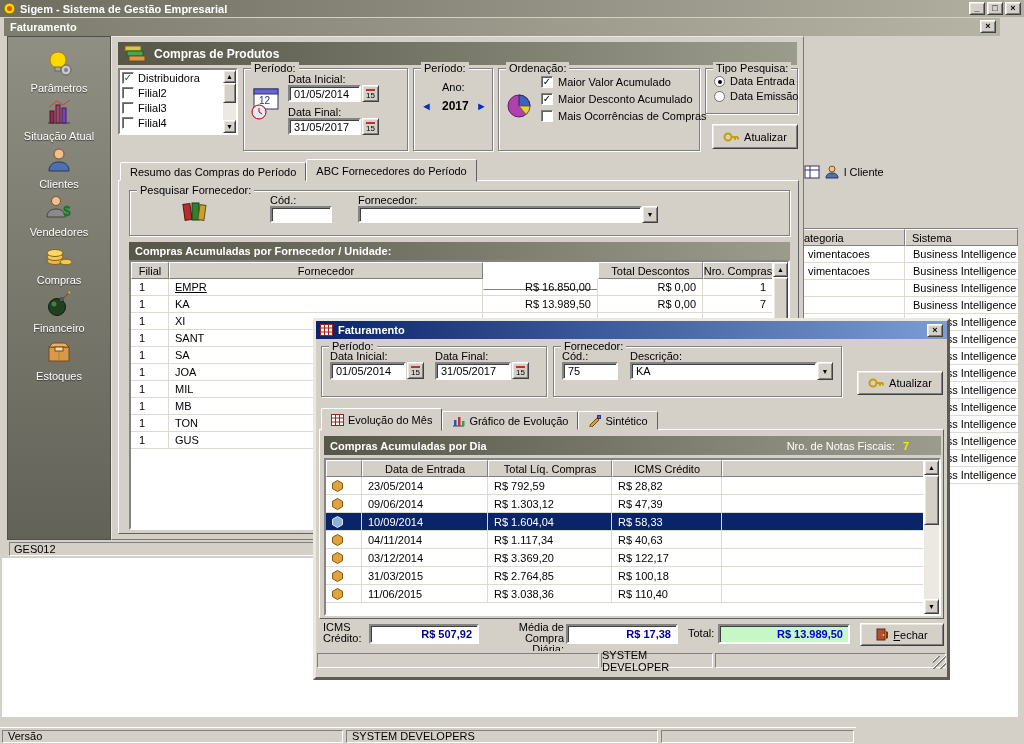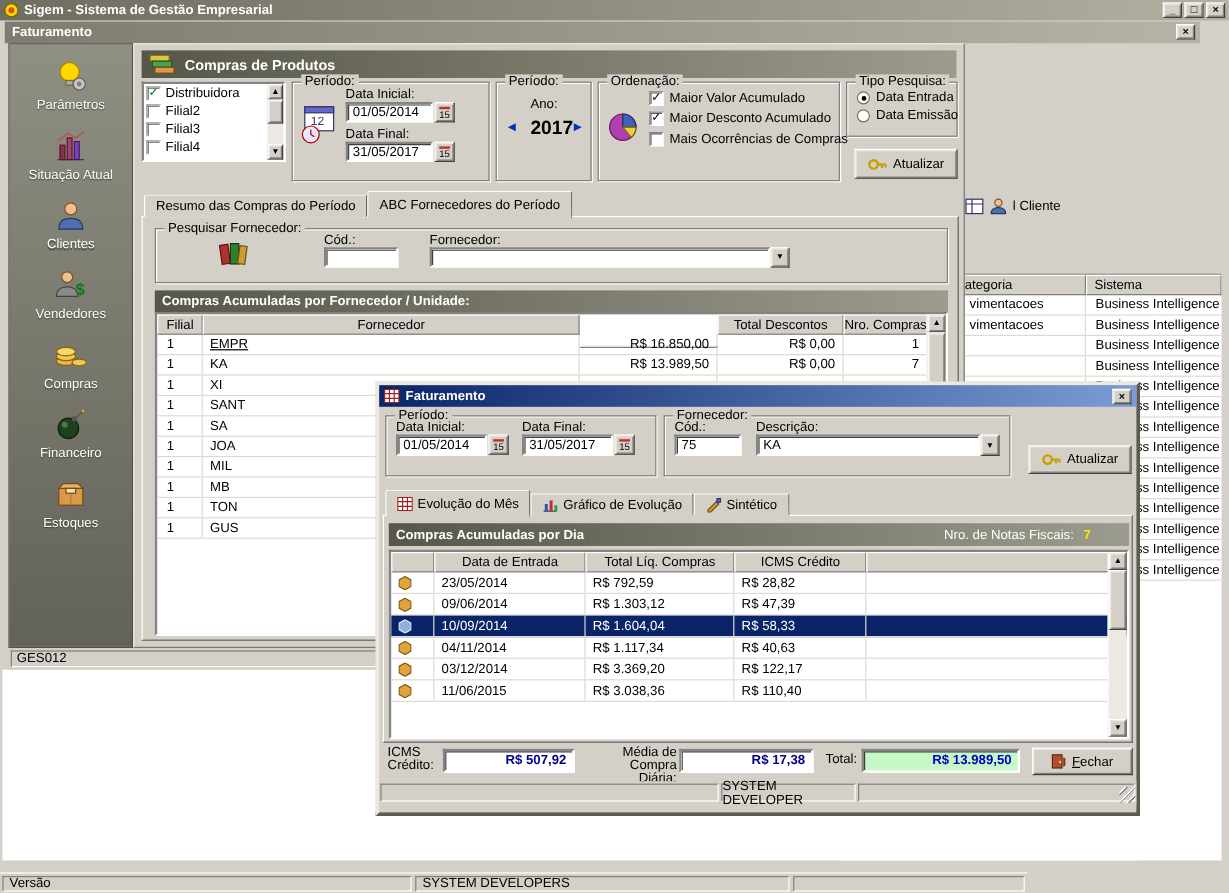--- a/index.html
+++ b/index.html
@@ -15,21 +15,21 @@
 .band{background:linear-gradient(90deg,#575749,#9c9c8e);color:#fff;font-weight:bold;display:flex;align-items:center;padding:0 6px;white-space:nowrap}
 .lbl{position:absolute;white-space:nowrap}
 
 #main-titlebar{left:0;top:0;width:1024px;height:17px;background:linear-gradient(90deg,#6e6d60,#b2b0a1);display:flex;align-items:center;color:#fff;font-weight:bold;padding:0 3px;gap:4px;z-index:6}
 .win-btns{margin-left:auto;display:flex;gap:2px}
 .wbtn{width:16px;height:13px;font-size:9px;line-height:9px;color:#000;font-weight:bold}
 
 #inner-window{position:absolute;left:4px;top:18px;width:996px;height:542px;z-index:2}
 #inner-titlebar{position:absolute;left:0;top:0;width:996px;height:18px;background:linear-gradient(90deg,#7d7c6e,#b6b4a5);display:flex;align-items:center;color:#fff;font-weight:bold;padding:0 6px}
 #inner-close{position:absolute;right:4px;top:2px}
-#sidebar{position:absolute;left:3px;top:18px;width:104px;height:504px;background:linear-gradient(180deg,#8f8f83,#626258);border:1px solid #50504a;display:flex;flex-direction:column;align-items:center;padding-top:12px;gap:13px}
+#sidebar{position:absolute;left:3px;top:18px;width:104px;height:504px;background:linear-gradient(180deg,#8f8f83,#626258);border:1px solid #50504a;display:flex;flex-direction:column;align-items:center;padding-top:12px;gap:3px}
 .sb-item{display:flex;flex-direction:column;align-items:center;gap:3px;width:100%;color:#fff;cursor:default}
 .sb-label{font-size:11px;text-shadow:0 1px 1px #3a3a34}
 #ges-bar{position:absolute;left:3px;top:522px;width:797px;height:18px;background:#d4d0c8}
 #ges-panel{position:absolute;left:2px;top:2px;width:780px;height:14px;border:1px solid;border-color:#808080 #fff #fff #808080;padding:0 4px;line-height:12px}
 
 #main-panel{position:absolute;left:107px;top:18px;width:693px;height:504px;background:#d4d0c8;border:1px solid;border-color:#ece8e0 #777 #777 #ece8e0}
 #cp-band{position:absolute;left:6px;top:5px;width:679px;height:23px;gap:8px;font-size:12px}
 #branch-list{position:absolute;left:6px;top:31px;width:120px;height:67px;background:#fff;border:2px solid;border-color:#848484 #fff #fff #848484}
 .lb-row{display:flex;align-items:center;gap:4px;height:15px;padding:0 2px}
 .cb{width:12px;height:12px;background:#fff;border:1px solid;border-color:#808080 #fff #fff #808080;box-shadow:inset 1px 1px 0 #606060;font-size:10px;line-height:10px;text-align:center;color:#007800;font-weight:bold;flex:none}
@@ -101,21 +101,21 @@
 
 #bg-window{position:absolute;left:700px;top:36px;width:324px;height:681px;background:#d4d0c8;z-index:0}
 #bg-toolbar{position:absolute;left:104px;top:128px;display:flex;align-items:center;gap:4px}
 #bg-grid{position:absolute;left:0;top:192px;width:318px;height:489px;background:#fff;border-top:1px solid #808080;overflow:hidden}
 #bg-grid .gc.cat{padding-left:108px}
 #bg-grid .gh.cat{justify-content:flex-start;padding-left:95px}
 #white-backdrop{position:absolute;left:2px;top:558px;width:948px;height:159px;background:#fff;z-index:1}
 
 #app-statusbar{position:absolute;left:0;top:727px;width:856px;height:17px;background:#d4d0c8;border-top:1px solid #fff;z-index:6}
 .as-panel{position:absolute;top:2px;height:13px;border:1px solid;border-color:#808080 #fff #fff #808080;padding:0 5px;line-height:11px}
-.year-val{font-weight:bold;font-size:16px}
+.year-val{font-weight:bold;font-size:12px}
 </style>
 </head>
 <body>
 
 <div id="screen">
 
   <div id="main-titlebar">
     <span class="js-icon">
         <svg width="13" height="13" viewBox="0 0 13 13">
           <circle cx="6.5" cy="6.5" r="5.5" fill="#f8d800" stroke="#806000"></circle>
@@ -717,20 +717,33 @@
                 <div class="gc fill"></div>
               </div>
               <div class="gr h18">
                 <div class="gc" style="width: 36px;">
                   <span>
                     <svg width="11" height="12" viewBox="0 0 11 12">
                       <polygon points="5.5,0.5 10.5,3.3 10.5,8.7 5.5,11.5 0.5,8.7 0.5,3.3" fill="#e2a23c" stroke="#7a5a10"></polygon>
                     </svg>
                   </span>
                 </div>
+                <div class="gc" style="width: 126px;">31/03/2015</div>
+                <div class="gc" style="width: 124px;">R$ 2.764,85</div>
+                <div class="gc" style="width: 110px;">R$ 100,18</div>
+                <div class="gc fill"></div>
+              </div>
+              <div class="gr h18">
+                <div class="gc" style="width: 36px;">
+                  <span>
+                    <svg width="11" height="12" viewBox="0 0 11 12">
+                      <polygon points="5.5,0.5 10.5,3.3 10.5,8.7 5.5,11.5 0.5,8.7 0.5,3.3" fill="#e2a23c" stroke="#7a5a10"></polygon>
+                    </svg>
+                  </span>
+                </div>
                 <div class="gc" style="width: 126px;">11/06/2015</div>
                 <div class="gc" style="width: 124px;">R$ 3.038,36</div>
                 <div class="gc" style="width: 110px;">R$ 110,40</div>
                 <div class="gc fill"></div>
               </div>
             </div>
           <div class="vsb">
             <span class="btn sb-btn">▲</span>
             <span class="btn sb-btn dn">▼</span>
             <span class="sb-thumb" style="top:15px;height:50px"></span>

